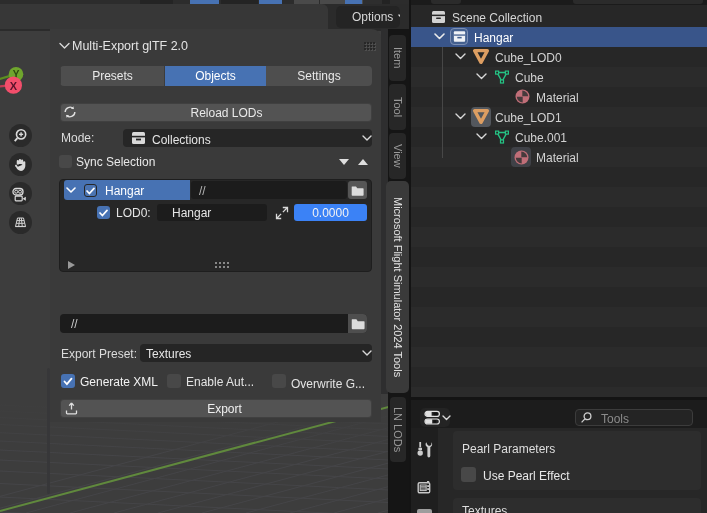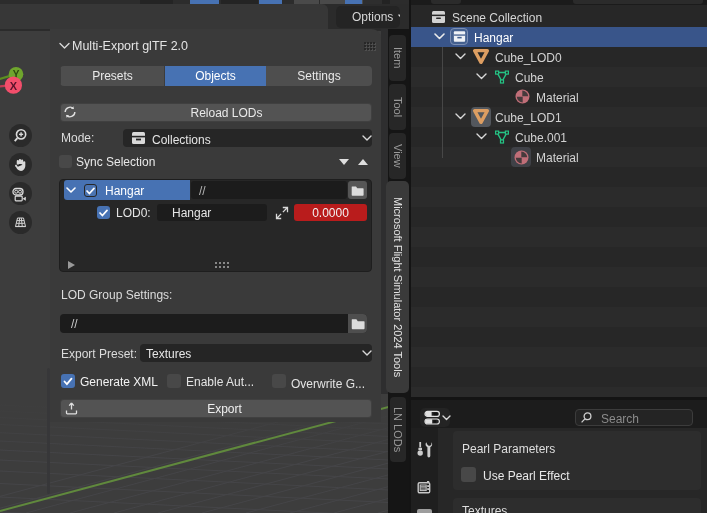--- a/index.html
+++ b/index.html
@@ -172,26 +172,25 @@
       </svg>
   </div>
   <div class="a t" style="left:66px;top:177px;color:#e5e5e5">LOD0:</div>
   <div class="a" style="left:107px;top:175px;width:110px;height:17px;background:#1c1c1c;border-radius:3px"></div>
   <div class="a t" style="left:122px;top:177px;color:#e5e5e5">Hangar</div>
   <div class="a" style="left:224px;top:175px;width:16px;height:17px;display:flex;align-items:center;justify-content:center">
     <svg width="14" height="14" viewBox="0 0 14 14">
         <path d="M7.8 1.5h4.7v4.7M12.2 1.8L7.9 6.1M6.2 12.5H1.5V7.8M1.8 12.2l4.3-4.3" stroke="#dadada" stroke-width="1.3" fill="none"></path>
       </svg>
   </div>
-  <div class="a" style="left:244px;top:175px;width:73px;height:17px;background:#b91c1c;border-radius:3px;display:flex;align-items:center;justify-content:center;color:#f2f2f2;font-size:12px">0.0000</div>
+  <div class="a" style="left:244px;top:175px;width:73px;height:17px;background:#3b82f6;border-radius:3px;display:flex;align-items:center;justify-content:center;color:#f2f2f2;font-size:12px">0.0000</div>
 
   <div class="a" style="left:18px;top:232px;width:0;height:0;border-top:4.5px solid transparent;border-bottom:4.5px solid transparent;border-left:7px solid #999"></div>
   <div class="a" style="left:165px;top:233px;width:2px;height:2px;background:#888;box-shadow:4px 0 #888,8px 0 #888,12px 0 #888,0 4px #888,4px 4px #888,8px 4px #888,12px 4px #888"></div>
 
-  <div class="a t" style="left:11px;top:259px">LOD Group Settings:</div>
   <div class="a" style="left:10px;top:285px;width:307px;height:19px;background:#1c1c1c;border-radius:4px"></div>
   <div class="a t" style="left:21px;top:288px;color:#c9c9c9">//</div>
   <div class="a" style="left:298px;top:285px;width:19px;height:19px;background:#4e4e4e;border-radius:0 4px 4px 0;display:flex;align-items:center;justify-content:center">
     <svg width="14" height="13" viewBox="0 0 13 11">
         <path d="M1 1.5h4l1.3 1.8H12a.6.6 0 01.6.6v6.1a.8.8 0 01-.8.8H1.5a.8.8 0 01-.8-.8V2a.5.5 0 01.3-.5z" fill="#dcdcdc"></path>
       </svg>
   </div>
 
   <div class="a t" style="left:11px;top:318px">Export Preset:</div>
   <div class="a" style="left:90px;top:315px;width:232px;height:18px;background:#252525;border-radius:4px"></div>
@@ -342,21 +341,21 @@
   </svg>
   <svg class="a" style="left:31px;top:15px" width="9" height="7">
       <path class="chev" d="M1 1l3.5 3.5L8 1"></path>
     </svg>
 
   <div class="a" style="left:164px;top:9px;width:118px;height:17px;background:#242424;border:1px solid #3c3c3c;border-radius:4px"></div>
   <svg class="a" style="left:169px;top:12px" width="13" height="12" viewBox="0 0 13 12">
     <circle cx="7.5" cy="4.3" r="3.4" stroke="#cfcfcf" stroke-width="1.3" fill="none"></circle>
     <line x1="4.9" y1="6.9" x2="1.6" y2="10.4" stroke="#cfcfcf" stroke-width="1.3"></line>
   </svg>
-  <div class="a t" style="left:190px;top:12px;color:#8b8b8b">Search</div>
+  <div class="a t" style="left:190px;top:12px;color:#8b8b8b">Tools</div>
 
   <div class="a" style="left:0;top:28px;width:27px;height:85px;background:#1f1f1f"></div>
   <svg class="a" style="left:5px;top:40px" width="18" height="19" viewBox="0 0 18 19">
     <path d="M4.2 2v5.4" stroke="#cccccc" stroke-width="1.8" fill="none"></path>
     <path d="M2.4 7.8h3.6v2.2H2.4z" fill="#cccccc"></path>
     <circle cx="4.2" cy="13" r="2.7" fill="#cccccc"></circle>
     <path d="M10.3 2.2c-1 1.1-1 3 0 4.1l1.1 1V16a1.45 1.45 0 002.9 0V7.3l1.1-1c1-1.1 1-3 0-4.1v2.4l-1.3 1.1h-1.5l-1.3-1.1z" fill="#cccccc"></path>
   </svg>
   <svg class="a" style="left:6px;top:79px" width="16" height="16" viewBox="0 0 16 16">
     <rect x="1.2" y="3.8" width="11.5" height="10" rx="1.3" stroke="#c7c7c7" stroke-width="1.4" fill="none"></rect>

